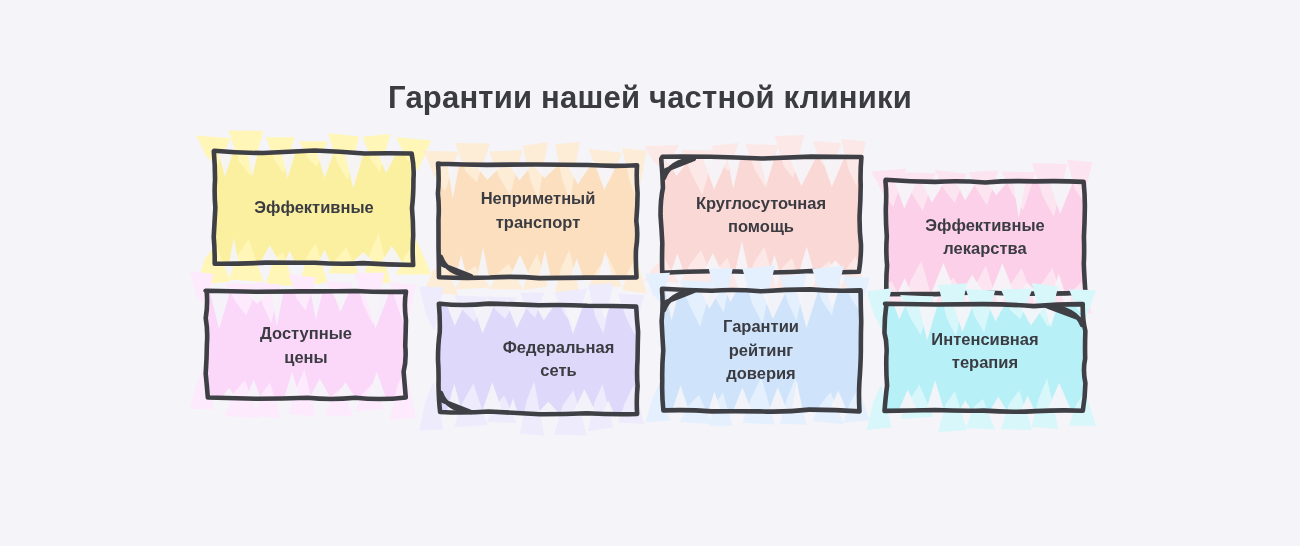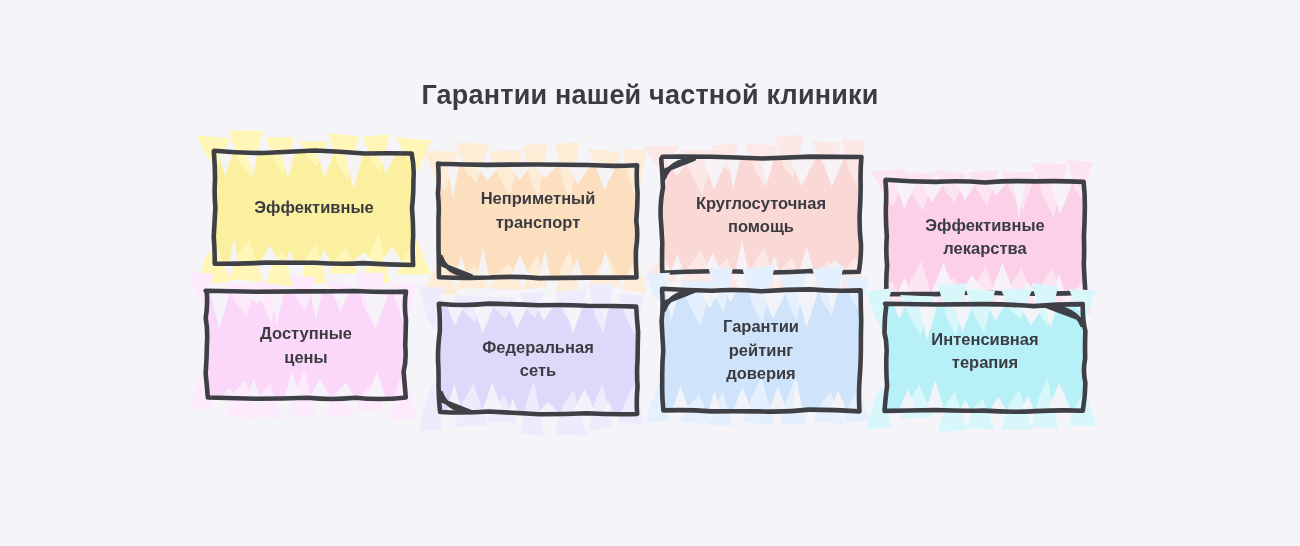--- a/index.html
+++ b/index.html
@@ -20,21 +20,21 @@
     width: 1300px;
     height: 546px;
   }
 
   #page-title {
     position: absolute;
     left: 0;
     top: 80px;
     width: 1300px;
     text-align: center;
-    font-size: 27px;
+    font-size: 31px;
     font-weight: bold;
     color: #3b3b42;
     letter-spacing: 0.2px;
   }
 
   .card {
     position: absolute;
   }
 
   .card svg {
@@ -306,21 +306,21 @@
               <path d="M 130.54712097983185 108 L 150.4115725237255 108 L 140.47934675177868 92.03755851322785 Z" fill="#f5f4f9" opacity="0.92"></path>
               <path d="M 159.41330218873918 3 L 184.11152748949826 3 L 170.52750357408075 38.774479548446834 Z" fill="#f5f4f9" opacity="0.92"></path>
               <path d="M 162.47749195915335 108 L 180.9734761818933 108 L 171.72548407052332 81.870248851832 Z" fill="#f5f4f9" opacity="0.92"></path>
             </g>
             <path d="M 0.7249895021319388 0.7064536787569522 Q 27.81826792508364 1.423417354375124 51.265050429105756 1.7209247760474682 Q 75.91837298721074 1.3019544877111913 99.92720876634121 1.3272116146981716 Q 126.42410000711679 1.469763595610857 150.6490749835968 0.9924889795482159 Q 176.32073111981154 2.2726218082010745 201.00440167486667 1.653274967521429 Q 198.818511839211 13.949580181390047 200.97071340680122 30.23887332007289 Q 200.6817526206374 43.56128400936723 200.23184578120708 55.754381235688925 Q 201.59855542331934 69.89641813710332 198.59610949754716 81.76682218238712 Q 199.84116527289152 96.00627727285027 200.78007941544055 107.44440371021628 Q 176.26694682389498 110.3674613006413 150.4080086171627 107.79890026375651 Q 125.70998592227697 110.12269559279085 102.47686747014522 107.78116099461913 Q 77.01331616789102 108.5997763223946 51.93700768947601 108.77974257394672 Q 25.151770476996898 107.95864077582955 2.838451400399208 107.47266700491309 Q 1.7954576447606088 94.51656266525387 0.6928052008152008 83.78230443522334 Q 1.7638639077544211 68.00147244110704 1.900799223780632 54.08338096961379 Q 2.920579506456852 40.88340260460973 0.6954512000083923 28.214111482352017 Q 2.9586502477526664 14.23405802026391 1.6508555203676223 1.4404574297368526 Z" fill="none" stroke="#3f3f46" stroke-width="4.6" stroke-linecap="round" stroke-linejoin="round"></path>
           </g>
         </svg>
         <div class="card-label">Доступные
 цены</div>
       </div>
-      <div class="card" style="left: 437px; top: 303px; width: 202px; height: 112px;">
+      <div class="card" style="left: 437px; top: 303px; width: 202px; height: 112px; padding-left: 41px;">
         <svg width="254" height="164" viewBox="-26 -26 254 164" style="left: -26px; top: -26px;">
           <defs>
             <clipPath id="clip-federal-network">
               <rect x="-26" y="-26" width="254" height="164"></rect>
             </clipPath>
             <clipPath id="bodyclip-federal-network">
               <path d="M 3.0077711991965774 0.7107601955533027 Q 26.049709817022084 3.438596199452877 51.56992087438702 0.5988565772771834 Q 76.01310844346881 1.237282432615757 101.89431181326509 2.326392579078674 Q 125.47540314421057 1.4240346238017083 150.3965672560036 2.7672169357538223 Q 176.62400312945246 2.9144693806767465 199.1876010514796 3.595631557703018 Q 199.7642985664308 14.926705752313136 201.10128847435118 28.7531868904829 Q 200.73079339191318 41.526091791689396 200.54778653755784 56.34184597730636 Q 199.5513631246984 70.96055611819028 200.5949793048203 83.28277352154255 Q 199.21463767811656 96.43658448010683 200.1280482031405 110.99074994921685 Q 175.990509172529 111.5858213171363 149.73716733530165 110.31421047151089 Q 126.95376474782825 111.27229632288217 102.58332379236818 111.19090914726257 Q 76.96084437593818 109.79027600735427 51.69226296618581 108.46920794546604 Q 27.929723673313855 110.30274025946855 3.1265588618814943 108.94499080777169 Q 1.7729217134416104 97.37048390954733 1.4858094103634358 82.26420271098614 Q 1.833633839339018 68.0218432918191 0.9849567808210848 56.741013729572295 Q 0.9749894760549067 41.213047806918624 2.7607326932251453 29.141608098149298 Q 3.1724349431693555 14.729196484386922 1.85622873082757 0.6835982739925384 Z"></path>
             </clipPath>
           </defs>
           <g clip-path="url(#clip-federal-network)">

